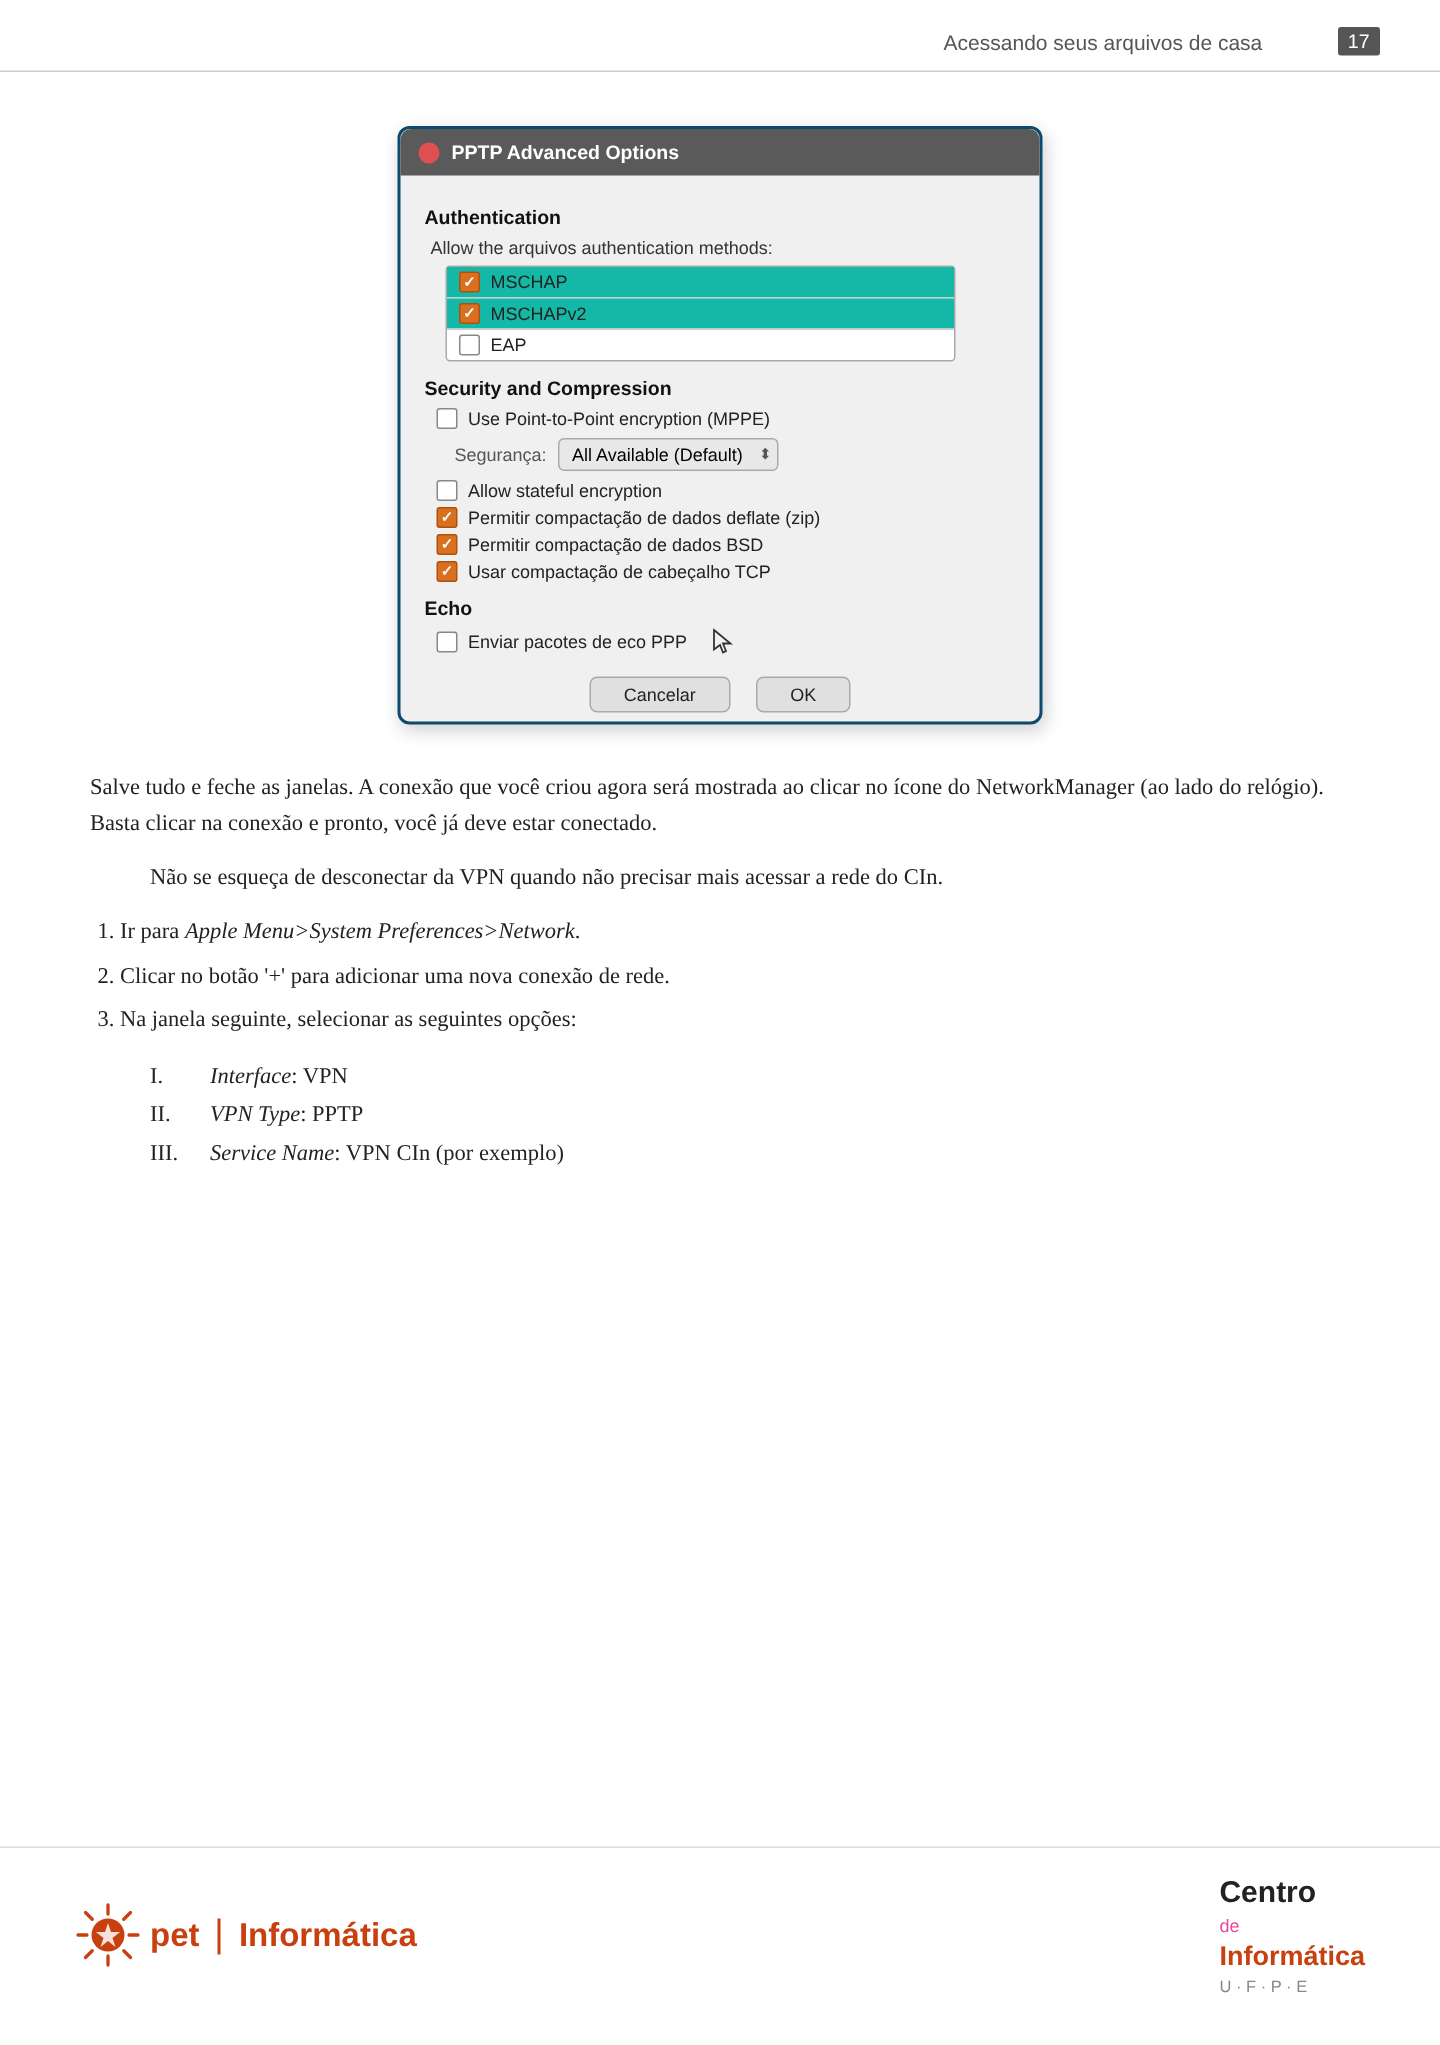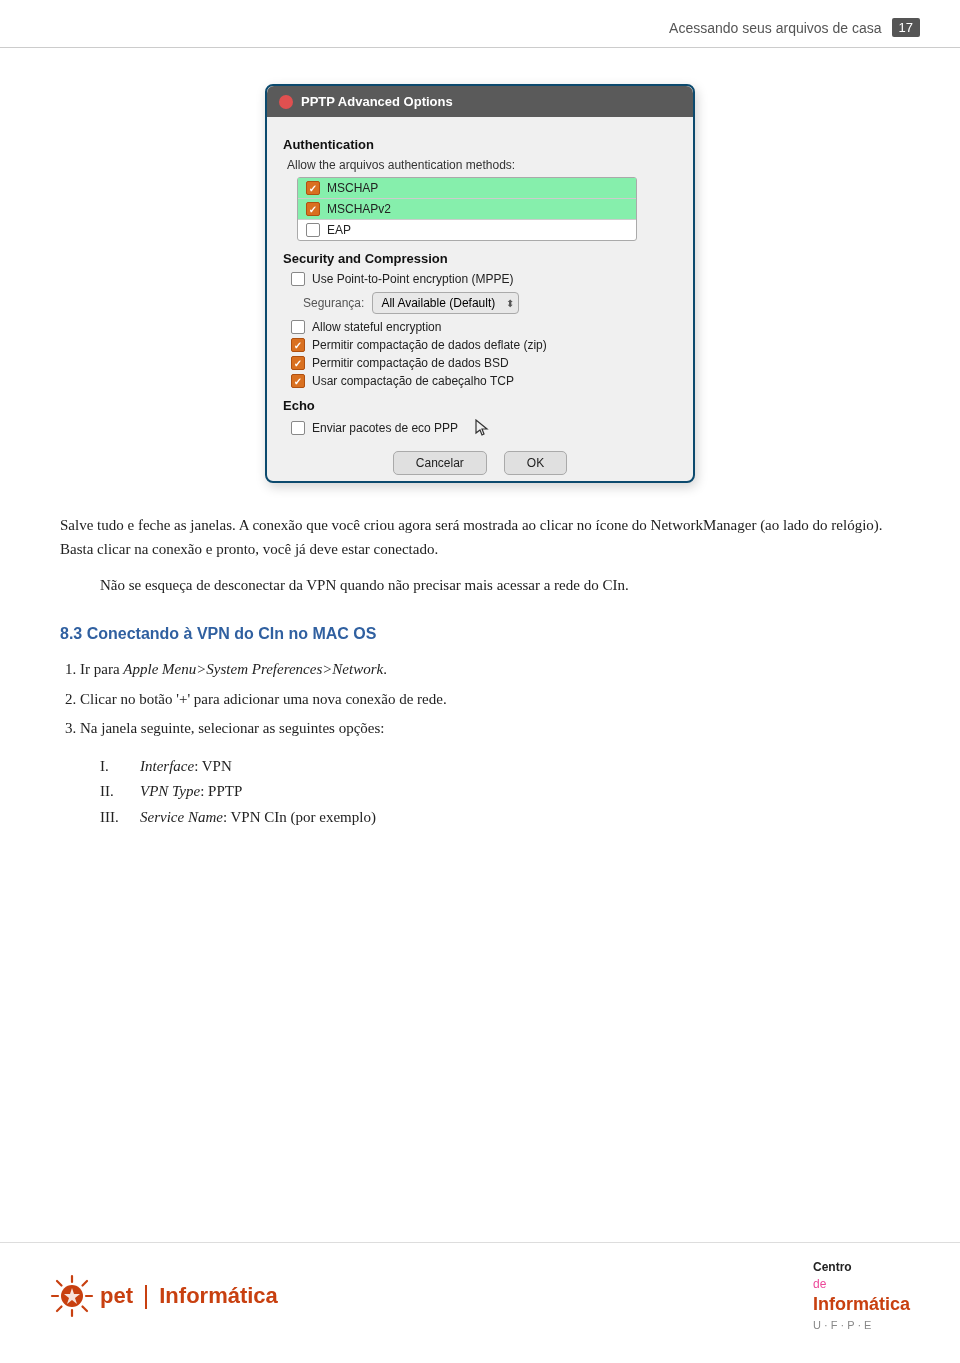--- a/index.html
+++ b/index.html
@@ -14,20 +14,21 @@
     }
 
     
     .page-header {
       display: flex;
       justify-content: flex-end;
       align-items: center;
       padding: 18px 40px 10px 40px;
       border-bottom: 1px solid #ccc;
       margin-bottom: 20px;
+      gap: 40px;
     }
     .page-header-title {
       font-size: 14px;
       color: #555;
       font-family: Arial, sans-serif;
     }
     .page-number {
       background: #555;
       color: #fff;
       font-size: 13px;
@@ -139,21 +140,21 @@
     }
     .list-item {
       display: flex;
       align-items: center;
       gap: 7px;
       padding: 3px 8px;
       font-size: 12px;
       font-family: Arial, sans-serif;
     }
     .list-item.selected {
-      background: #86efac;
+      background: #14b8a6;
       text-align: right;
     }
     .list-divider {
       height: 1px;
       background: #ccc;
     }
 
     
     .seguranca-row {
       display: flex;
@@ -434,21 +435,20 @@
 </div>
 
 <div class="main-content">
   <p class="paragraph">
     <span>Salve tudo e feche as janelas. A conexão que você criou agora será mostrada ao clicar no ícone do NetworkManager (ao lado do relógio). Basta clicar na conexão e pronto, você já deve estar conectado.</span>
   </p>
   <p class="paragraph">
     <span style="margin-left:40px; display:inline-block;">Não se esqueça de desconectar da VPN quando não precisar mais acessar a rede do CIn.</span>
   </p>
 
-  <div class="section-title">8.3  Conectando à VPN do CIn no MAC OS</div>
 
   <ol class="numbered-list">
     <li>
       Ir para <em>Apple Menu&gt;System Preferences&gt;Network</em>.
     </li>
     <li>
       <span>Clicar no botão '+' para adicionar uma nova conexão de rede.</span>
     </li>
     <li>
       <span>Na janela seguinte, selecionar as seguintes opções:</span>
@@ -502,19 +502,19 @@
 
   <div class="centro-logo">
     <svg class="centro-emblem" viewBox="0 0 54 54" width="54" height="54">
 
       <ellipse cx="27" cy="27" r="24" fill="#c84010" opacity="0.9"></ellipse>
       <ellipse cx="27" cy="27" r="16" fill="#fff" opacity="0.15"></ellipse>
       <path d="M15 20 Q27 10 39 20 Q35 28 27 32 Q19 28 15 20Z" fill="#fff" opacity="0.6"></path>
       <path d="M20 34 Q27 44 34 34 Q30 30 27 32 Q24 30 20 34Z" fill="#fff" opacity="0.4"></path>
     </svg>
     <div class="centro-text">
-      <div style="font-weight:bold; font-size:12px;">Centro</div>
+      <div style="font-weight:bold; font-size:20px;">Centro</div>
       <div class="de">de</div>
       <div class="informatica">Informática</div>
       <div class="ufpe">U · F · P · E</div>
     </div>
   </div>
 </div>
 
 </body></html>

